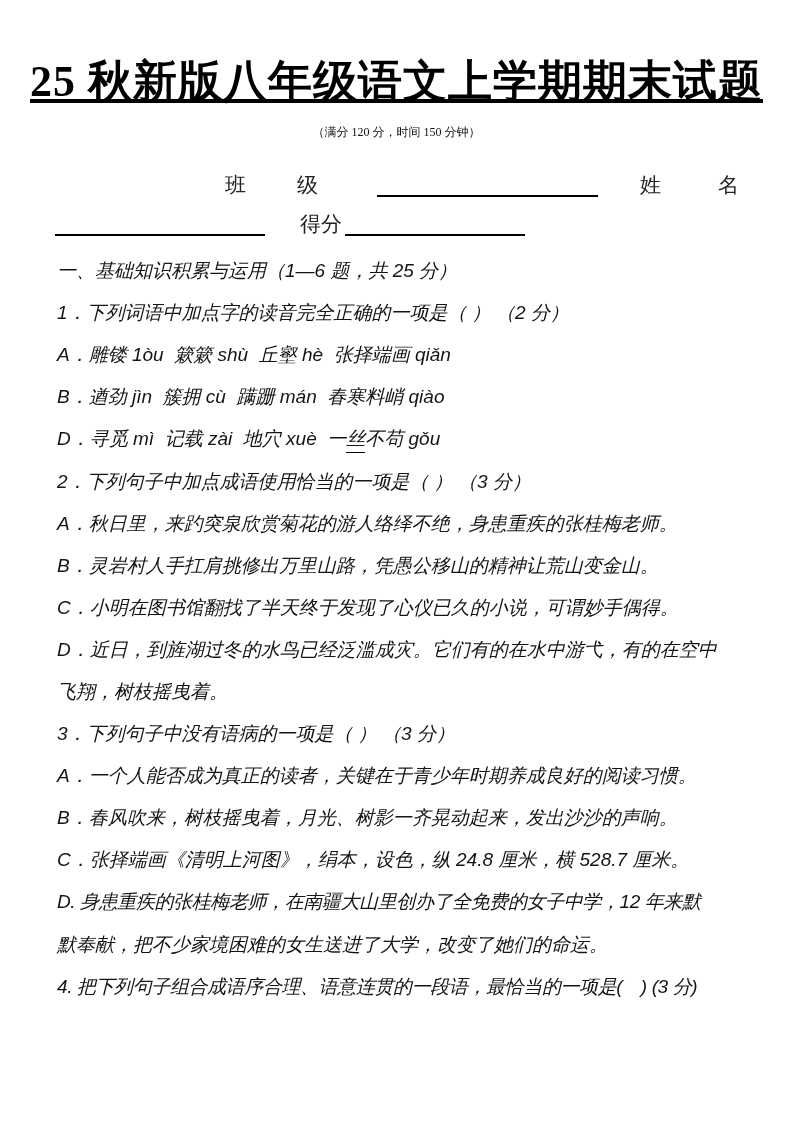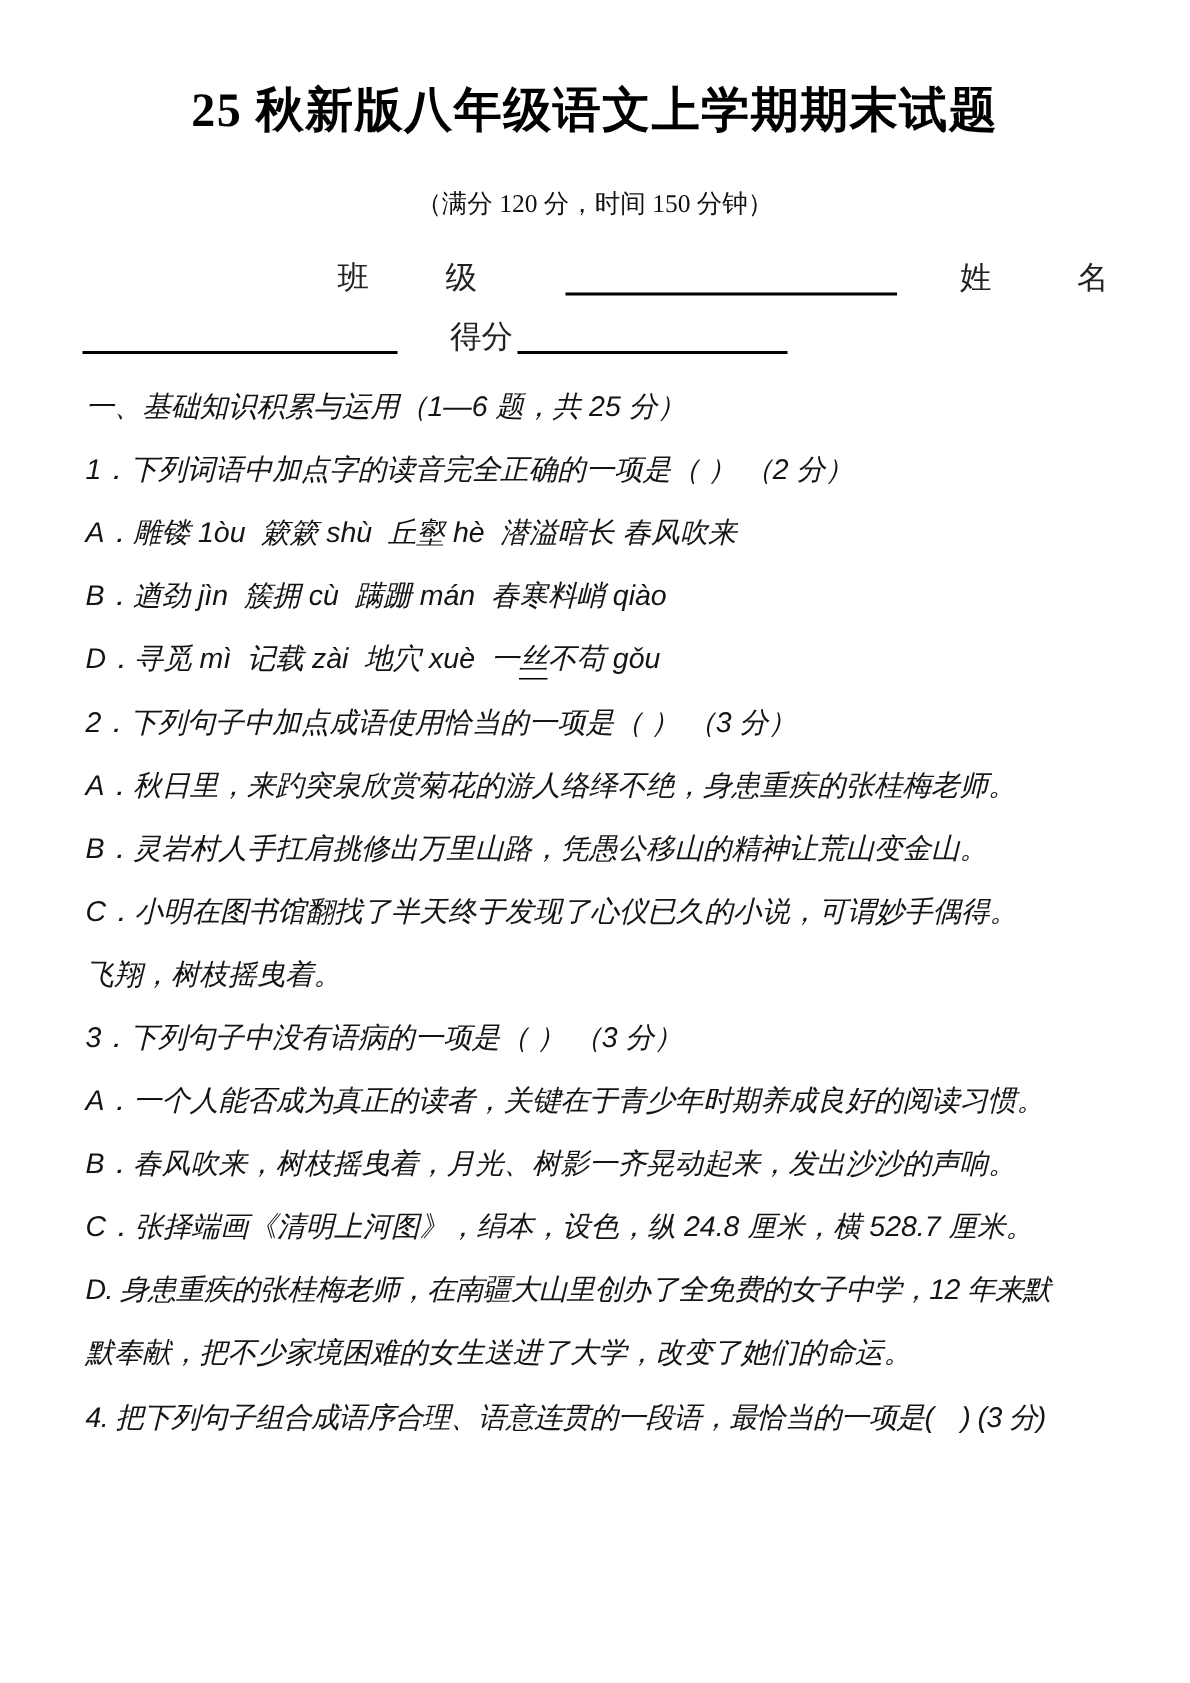--- a/index.html
+++ b/index.html
@@ -11,28 +11,29 @@
     color:#151515;
     overflow:hidden;
   }
   .page{position:absolute;inset:0;background:#ffffff;}
 
   
   .title{
     position:absolute;top:52px;left:0;width:100%;
     text-align:center;
     font-family:"Liberation Serif","DejaVu Serif",serif;
-    font-weight:bold;font-size:32px;letter-spacing:1px;color:#000;
+    font-weight:bold;font-size:44px;letter-spacing:1px;color:#000;
     white-space:nowrap;
+    text-decoration:underline;
   }
   .subtitle{
     position:absolute;top:124px;left:0;width:100%;
     text-align:center;
     font-family:"Liberation Serif","DejaVu Serif",serif;
-    font-size:17px;color:#111;
+    font-size:12px;color:#111;
   }
   .hdr-label{
     position:absolute;
     font-family:"Liberation Serif","DejaVu Serif",serif;
     font-size:21px;color:#222;white-space:nowrap;
   }
   .blank{
     position:absolute;height:0;border-bottom:2px solid #000;
   }
 
@@ -65,29 +66,30 @@
   <span class="hdr-label" style="left:640px;top:171px;">姓</span>
   <span class="hdr-label" style="left:718px;top:171px;">名</span>
 
   <div class="blank" style="left:55px;top:234px;width:210px;"></div>
   <span class="hdr-label" style="left:300px;top:210px;">得分</span>
   <div class="blank" style="left:345px;top:234px;width:180px;"></div>
 
   <div class="exam-body">
     <div class="row">一、基础知识积累与运用（1—6 题，共 25 分）</div>
     <div class="row">1．下列词语中加点字的读音完全正确的一项是（ ） （2 分）</div>
-    <div class="row">A．雕镂 1òu  簌簌 shù  丘壑 hè  潜溢暗长 春风吹来</div>
+    <div class="row">A．雕镂 1òu  簌簌 shù  丘壑 hè  张择端画 qiǎn</div>
     <div class="row">B．遒劲 jìn  簇拥 cù  蹒跚 mán  春寒料峭 qiào</div>
     <div class="row">
       <span>D．寻觅 mì  记载 zài  地穴 xuè  一</span><span class="mark">丝</span><span>不苟 gǒu</span>
     </div>
     <div class="row">2．下列句子中加点成语使用恰当的一项是（ ） （3 分）</div>
     <div class="row">A．秋日里，来趵突泉欣赏菊花的游人络绎不绝，身患重疾的张桂梅老师。</div>
     <div class="row">B．灵岩村人手扛肩挑修出万里山路，凭愚公移山的精神让荒山变金山。</div>
     <div class="row">C．小明在图书馆翻找了半天终于发现了心仪已久的小说，可谓妙手偶得。</div>
+    <div class="row">D．近日，到旌湖过冬的水鸟已经泛滥成灾。它们有的在水中游弋，有的在空中</div>
     <div class="row">飞翔，树枝摇曳着。</div>
     <div class="row">3．下列句子中没有语病的一项是（ ） （3 分）</div>
     <div class="row">A．一个人能否成为真正的读者，关键在于青少年时期养成良好的阅读习惯。</div>
     <div class="row">B．春风吹来，树枝摇曳着，月光、树影一齐晃动起来，发出沙沙的声响。</div>
     <div class="row">C．张择端画《清明上河图》，绢本，设色，纵 24.8 厘米，横 528.7 厘米。</div>
     <div class="row tight">D. 身患重疾的张桂梅老师，在南疆大山里创办了全免费的女子中学，12 年来默</div>
     <div class="row">默奉献，把不少家境困难的女生送进了大学，改变了她们的命运。</div>
     <div class="row tight">4. 把下列句子组合成语序合理、语意连贯的一段语，最恰当的一项是(　) (3 分)</div>
   </div>
 

